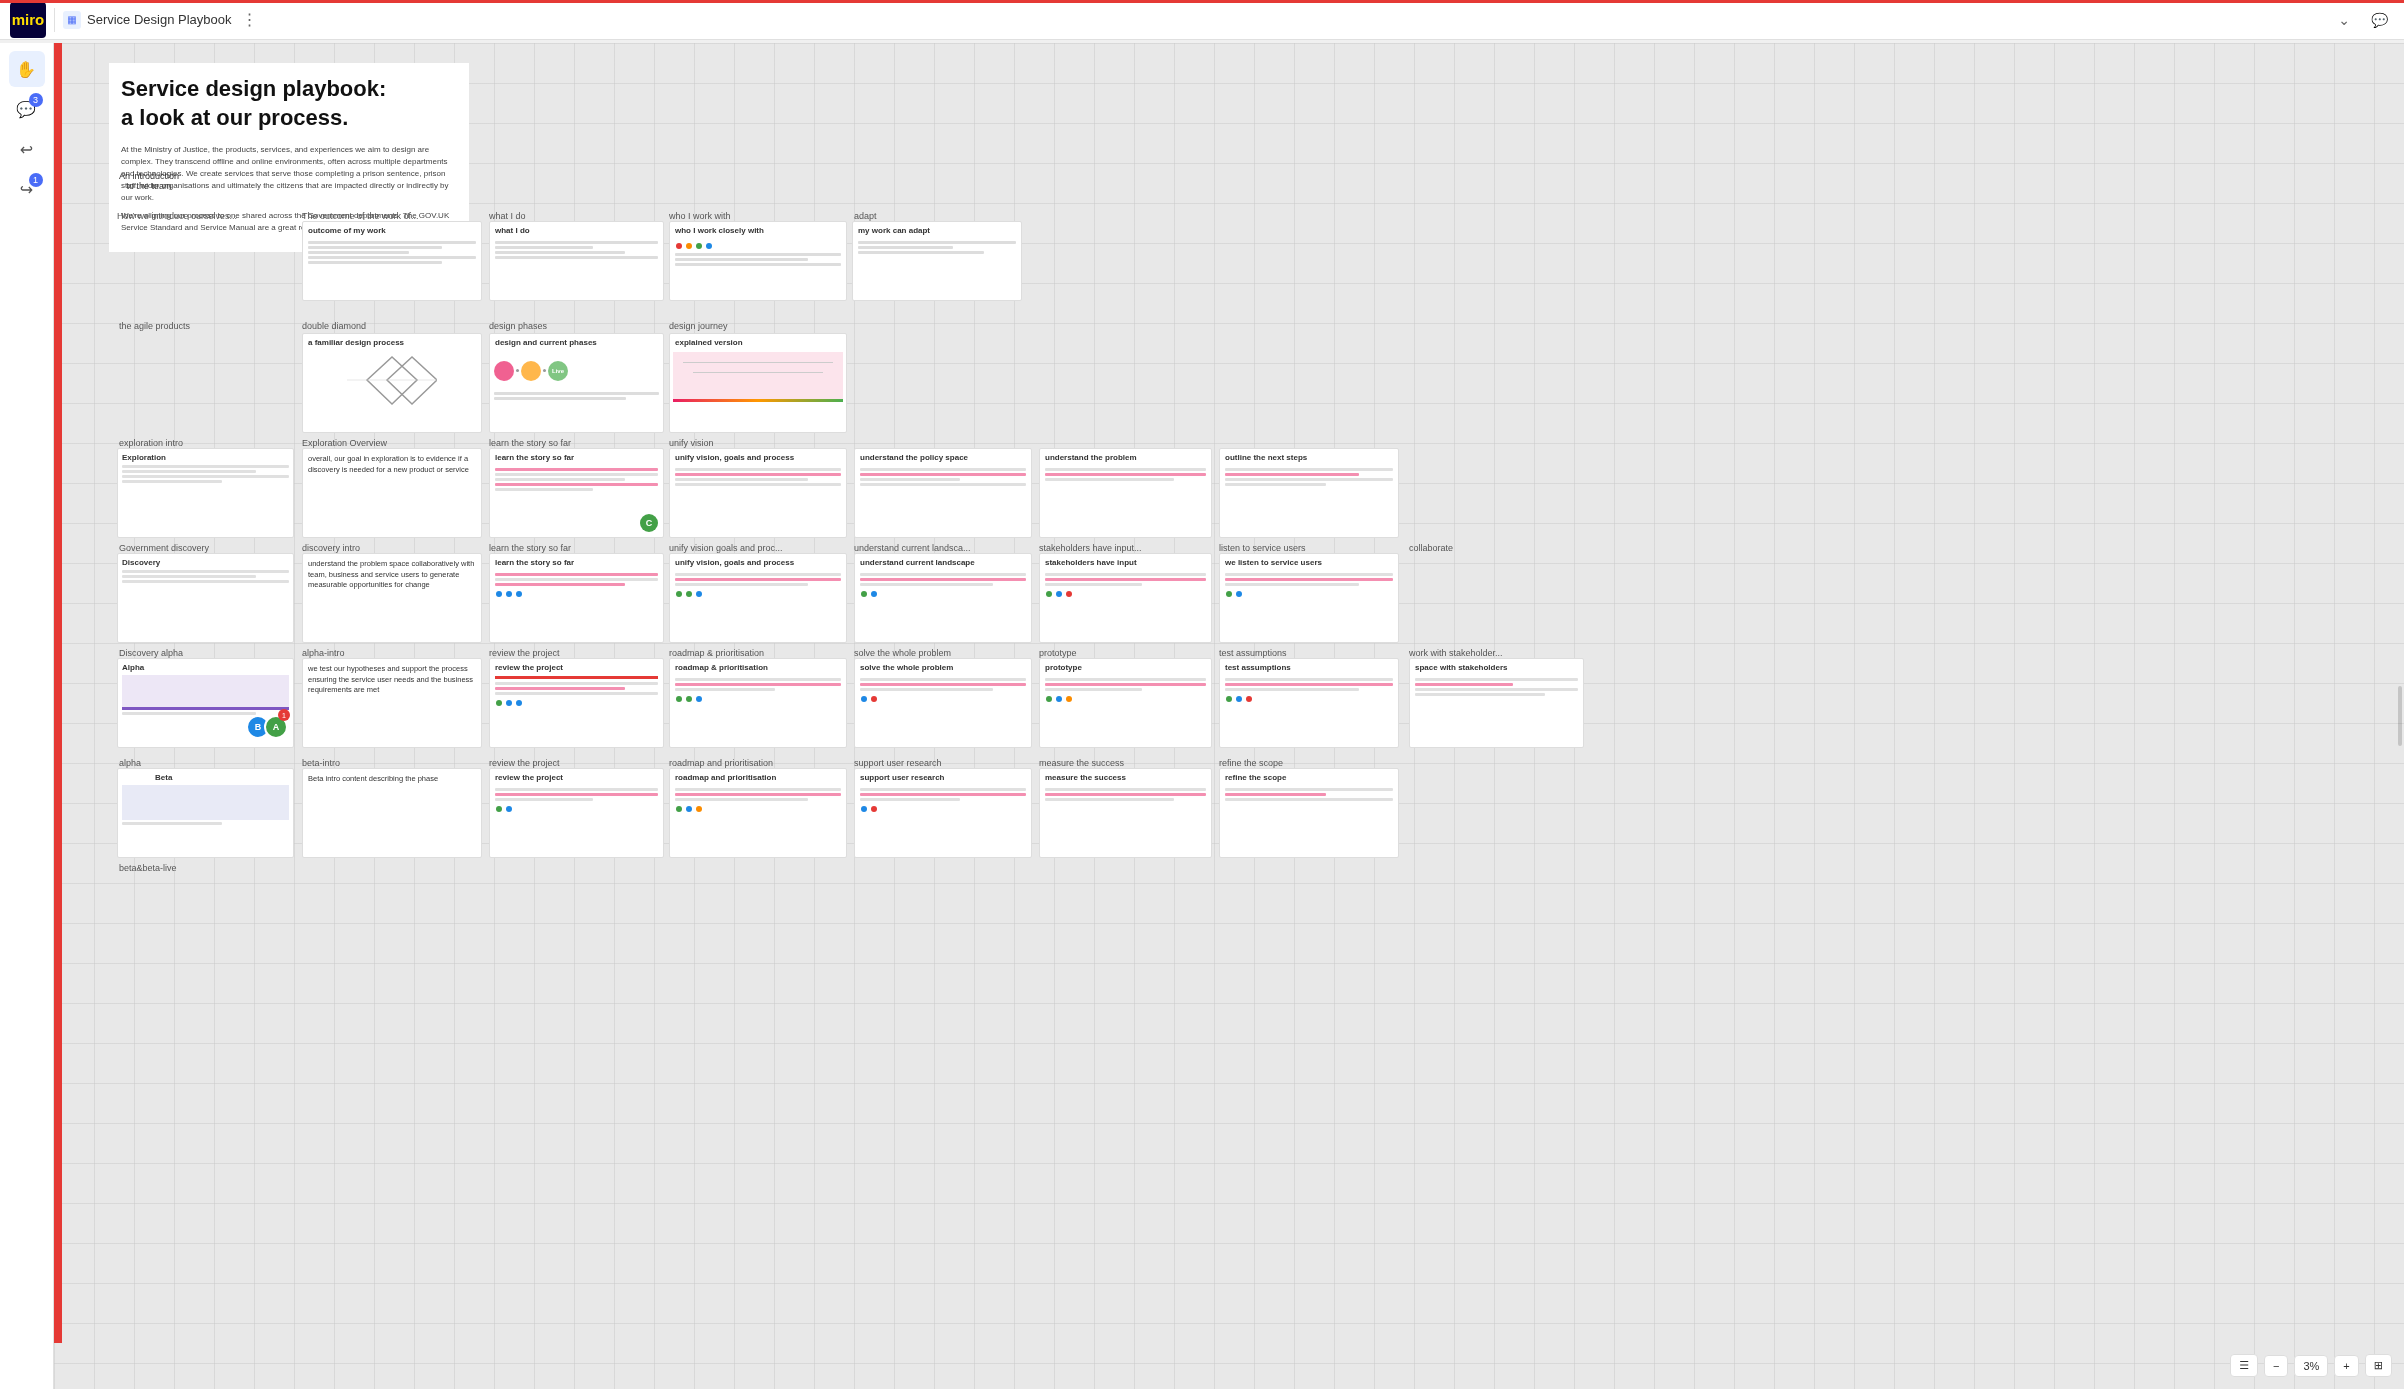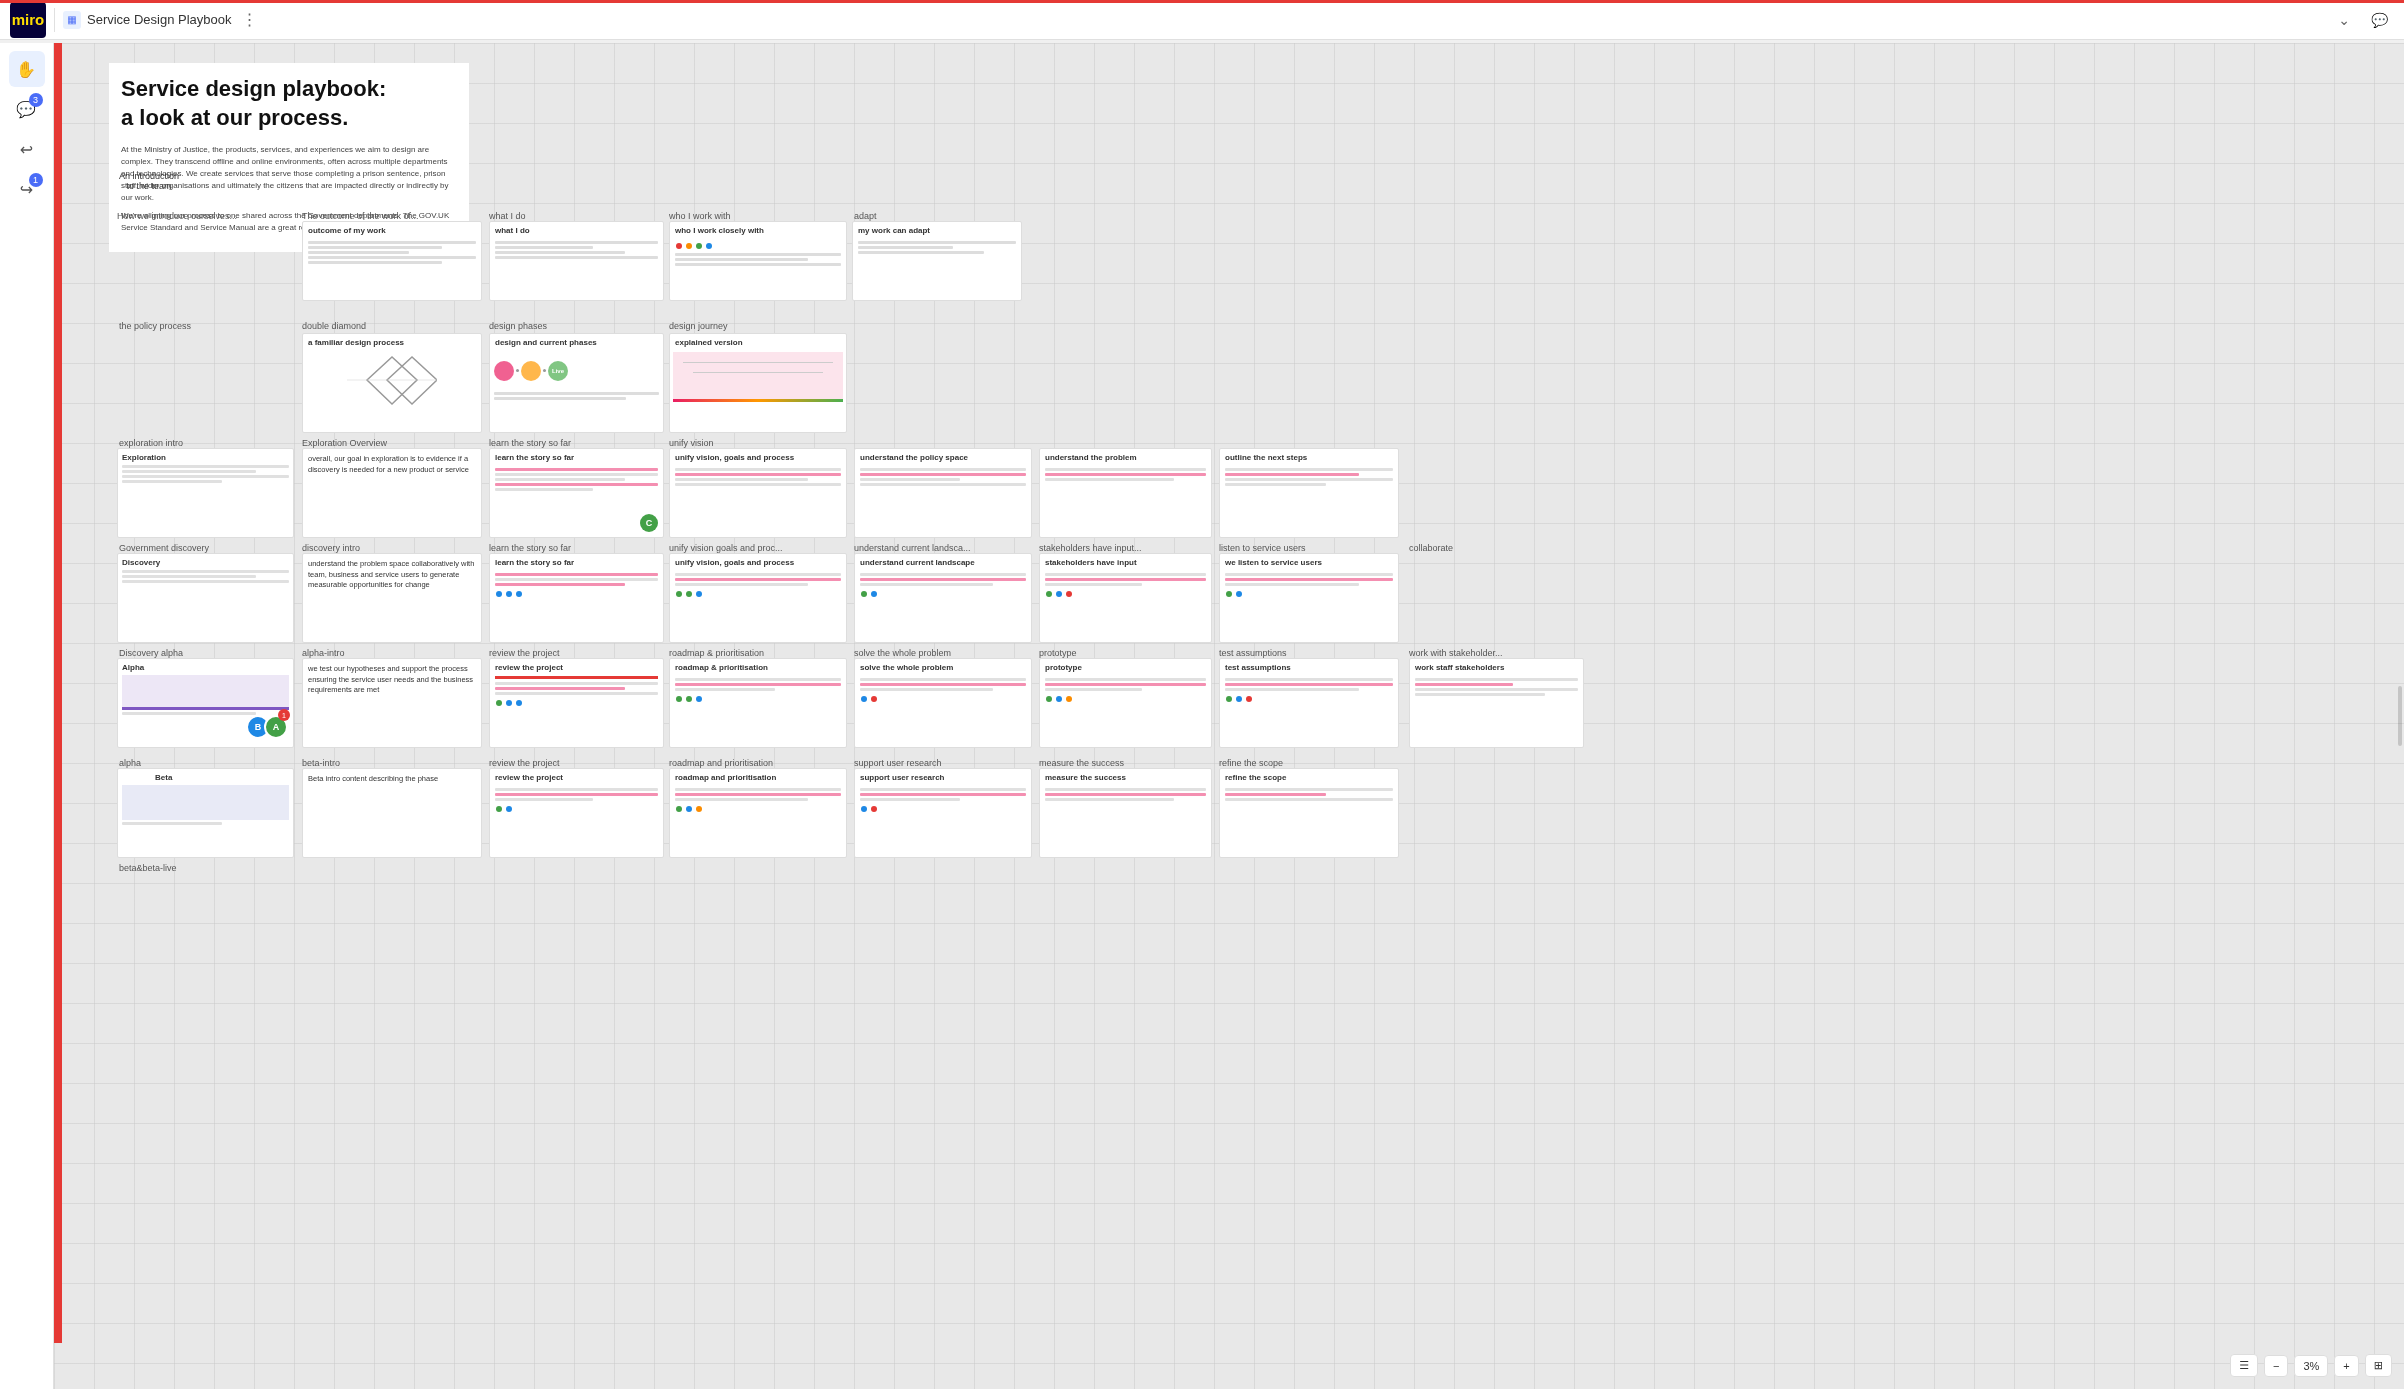--- a/index.html
+++ b/index.html
@@ -406,21 +406,21 @@
     </div>
     <div class="card" style="left:798px; top:178px; width:170px; height:80px;">
       <div class="card-title">my work can adapt</div>
       <div class="card-body">
         <div class="card-line full"></div>
         <div class="card-line short"></div>
         <div class="card-line med"></div>
       </div>
     </div>
 
-    <div class="row-label" style="left:65px; top:278px;">the policy process</div>
+    <div class="row-label" style="left:65px; top:278px;">the agile products</div>
     <div class="col-label" style="left:248px; top:278px;">double diamond</div>
     <div class="col-label" style="left:435px; top:278px;">design phases</div>
     <div class="col-label" style="left:615px; top:278px;">design journey</div>
 
     <div class="card" style="left:248px; top:290px; width:180px; height:100px;">
       <div class="card-title">a familiar design process</div>
       <div style="display:flex; justify-content:center; align-items:center; height:60px;">
         <svg width="90" height="55" viewBox="0 0 90 55">
           <polygon points="20,28 45,5 70,28 45,52" fill="none" stroke="#999" stroke-width="1.5"></polygon>
           <polygon points="20,28 45,5 70,28 45,52" fill="none" stroke="#999" stroke-width="1.5" transform="translate(20,0)"></polygon>
@@ -699,21 +699,21 @@
         <div class="card-line full pink"></div>
         <div class="card-line med" style="background:#e0e0e0;"></div>
         <div style="display:flex; gap:2px; margin-top:4px;">
           <span class="dot" style="background:#43a047;"></span>
           <span class="dot" style="background:#1e88e5;"></span>
           <span class="dot" style="background:#e53935;"></span>
         </div>
       </div>
     </div>
     <div class="card" style="left:1355px; top:615px; width:175px; height:90px;">
-      <div class="card-title">work staff stakeholders</div>
+      <div class="card-title">space with stakeholders</div>
       <div class="card-body">
         <div class="card-line full" style="background:#e0e0e0;"></div>
         <div class="card-line short pink"></div>
         <div class="card-line full" style="background:#e0e0e0;"></div>
         <div class="card-line med" style="background:#e0e0e0;"></div>
       </div>
     </div>
 
     <div class="row-label" style="left:65px; top:715px;">alpha</div>
     <div class="col-label" style="left:248px; top:715px;">beta-intro</div>

